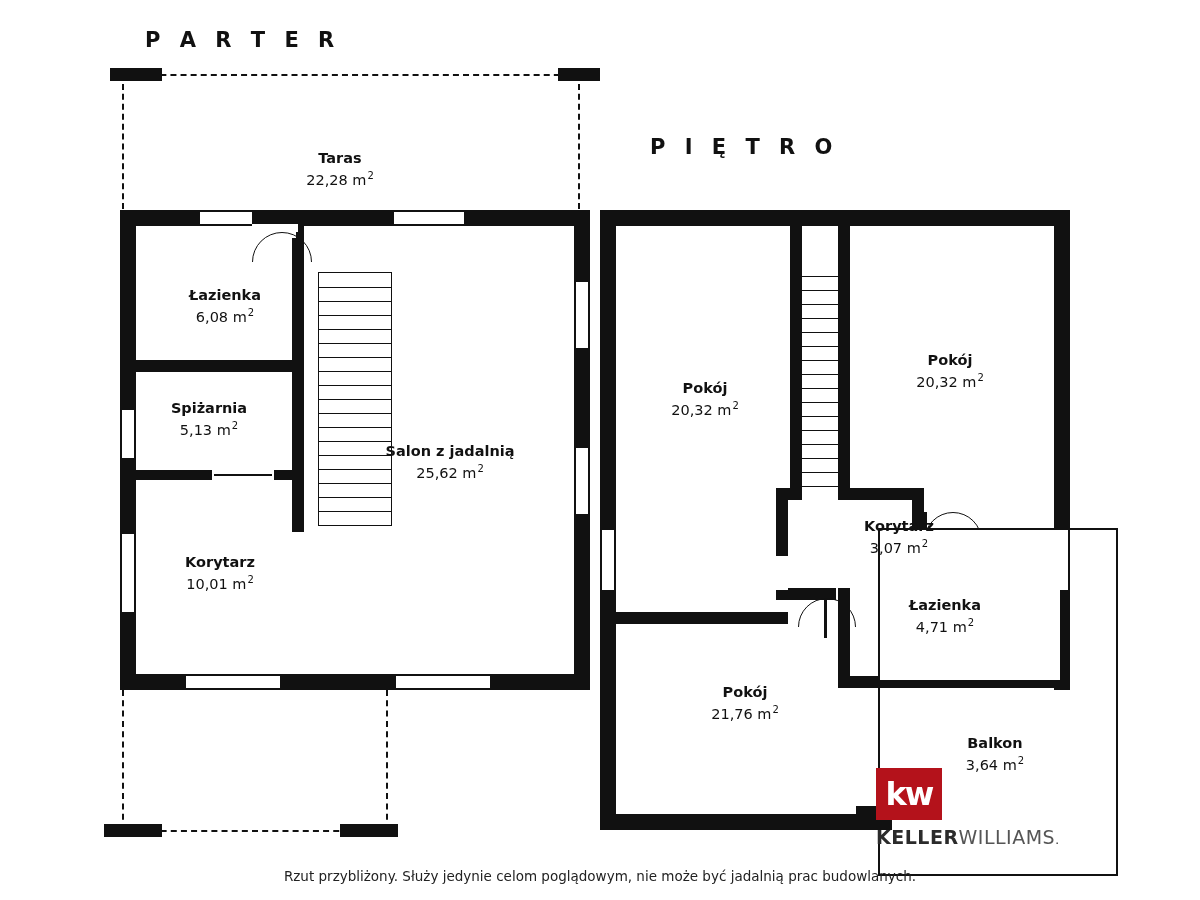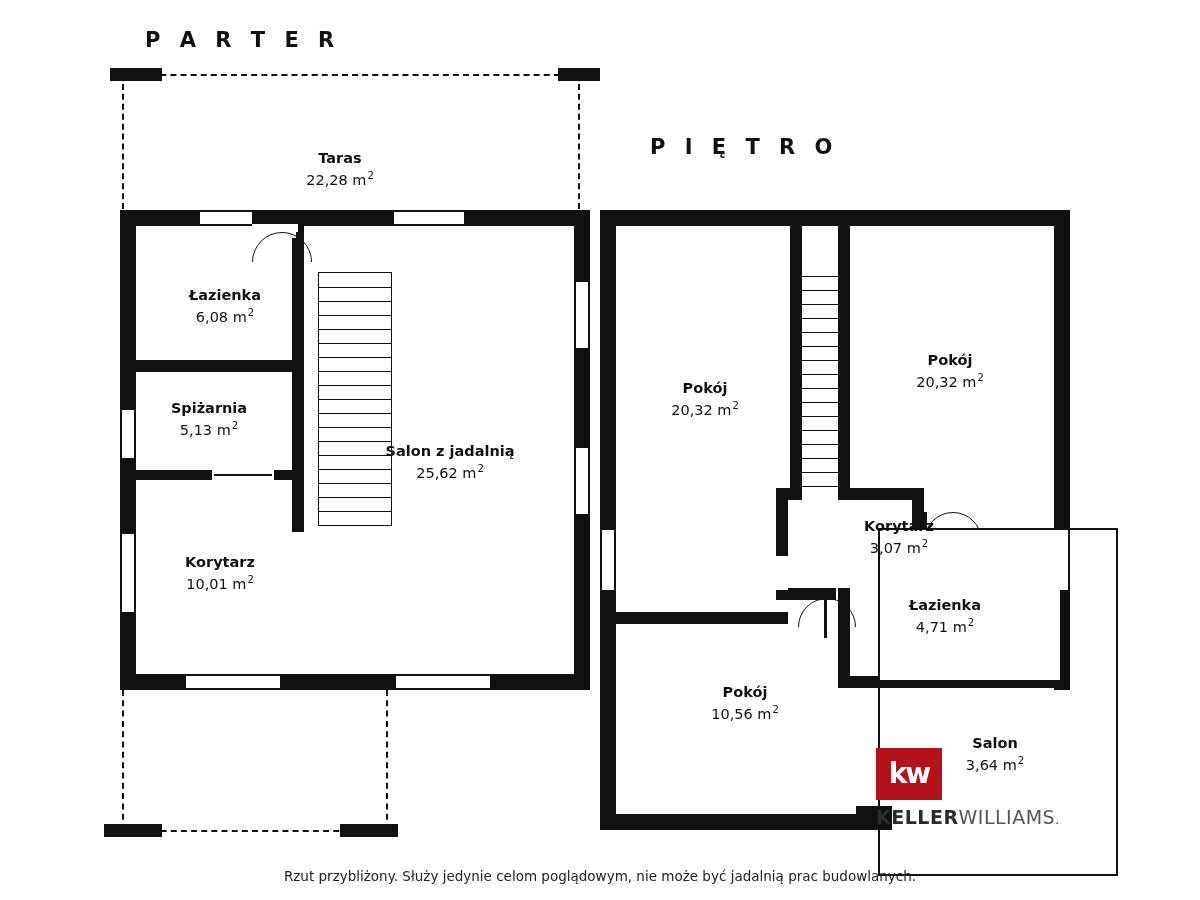--- a/index.html
+++ b/index.html
@@ -110,25 +110,26 @@
   .logo {
     position: absolute;
     width: 190px;
   }
   .logo .kwbox {
     width: 66px;
     height: 52px;
     background: #b4121b;
     color: #ffffff;
     font-weight: bold;
-    font-size: 28px;
+    font-size: 32px;
     line-height: 52px;
     text-align: center;
     letter-spacing: -2px;
     font-family: "DejaVu Sans", "Liberation Sans", sans-serif;
+    margin-top: 20px;
   }
   .logo .kwtext {
     margin-top: 6px;
     font-size: 19px;
     letter-spacing: 0.5px;
     color: #2b2b2b;
     white-space: nowrap;
   }
   .logo .kwtext b { font-weight: bold; }
   .logo .kwtext span { font-weight: normal; color: #555; }
@@ -281,24 +282,24 @@
   <div class="room" style="left:814px; top:516px; width:170px;">
     <span class="rname">Korytarz</span>
     <span class="rarea"><span>3,07 m</span><sup>2</sup></span>
   </div>
   <div class="room" style="left:860px; top:595px; width:170px;">
     <span class="rname">Łazienka</span>
     <span class="rarea"><span>4,71 m</span><sup>2</sup></span>
   </div>
   <div class="room" style="left:660px; top:682px; width:170px;">
     <span class="rname">Pokój</span>
-    <span class="rarea"><span>10,56 m</span><sup>2</sup></span>
+    <span class="rarea"><span>21,76 m</span><sup>2</sup></span>
   </div>
   <div class="room" style="left:910px; top:733px; width:170px;">
-    <span class="rname">Salon</span>
+    <span class="rname">Balkon</span>
     <span class="rarea"><span>3,64 m</span><sup>2</sup></span>
   </div>
 
   <div class="logo" style="left:876px; top:748px;">
     <div class="kwbox">kw</div>
     <div class="kwtext"><b>KELLER</b><span>WILLIAMS</span><i>.</i></div>
   </div>
 
   <div class="footnote" style="top:868px;">Rzut przybliżony. Służy jedynie celom poglądowym, nie może być jadalnią prac budowlanych.</div>
 

